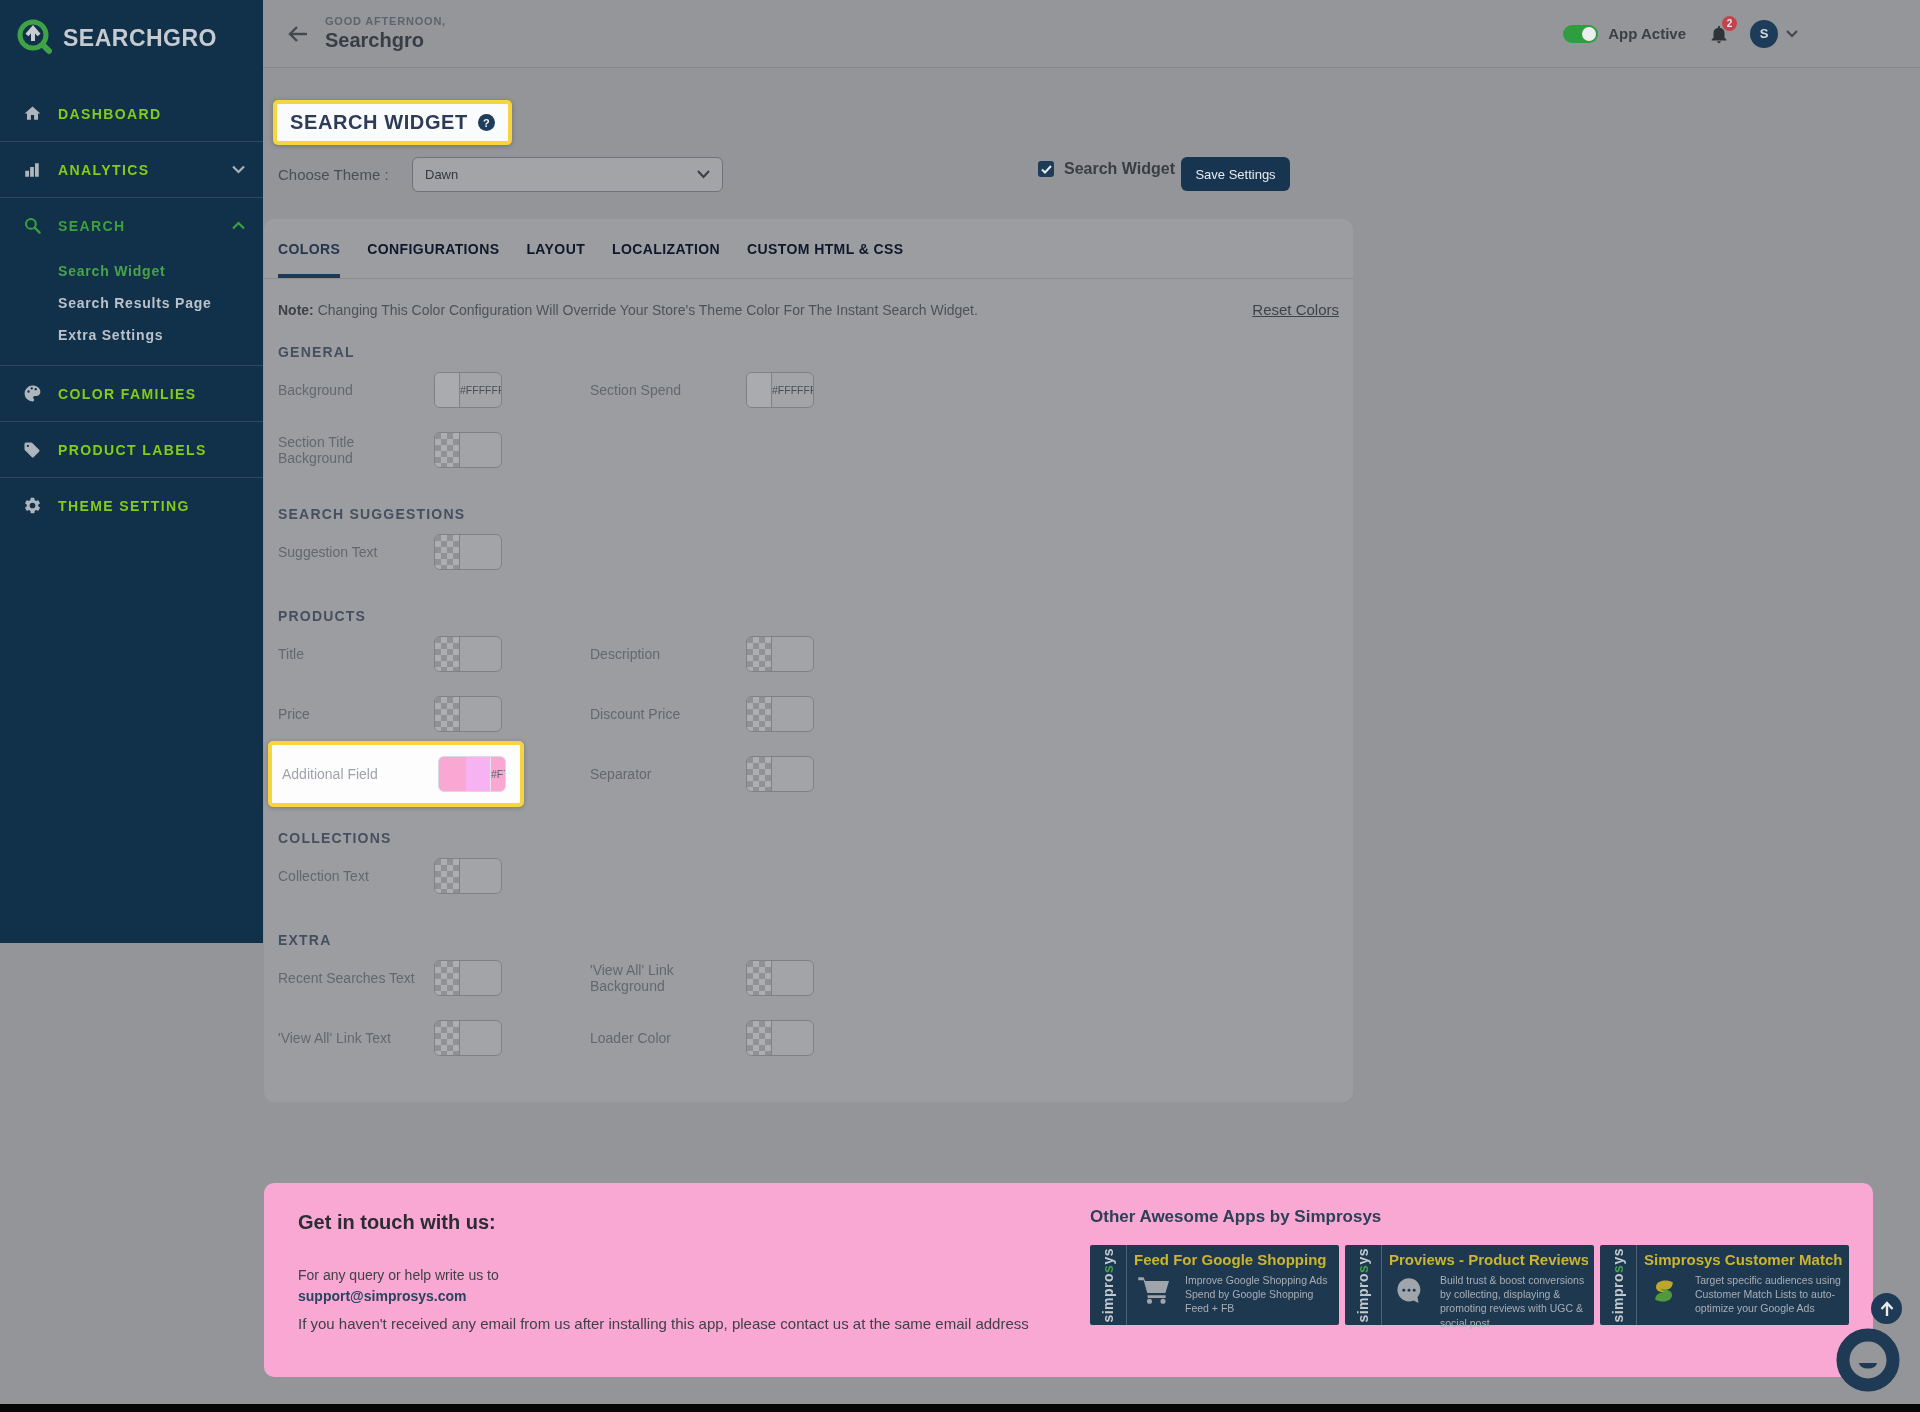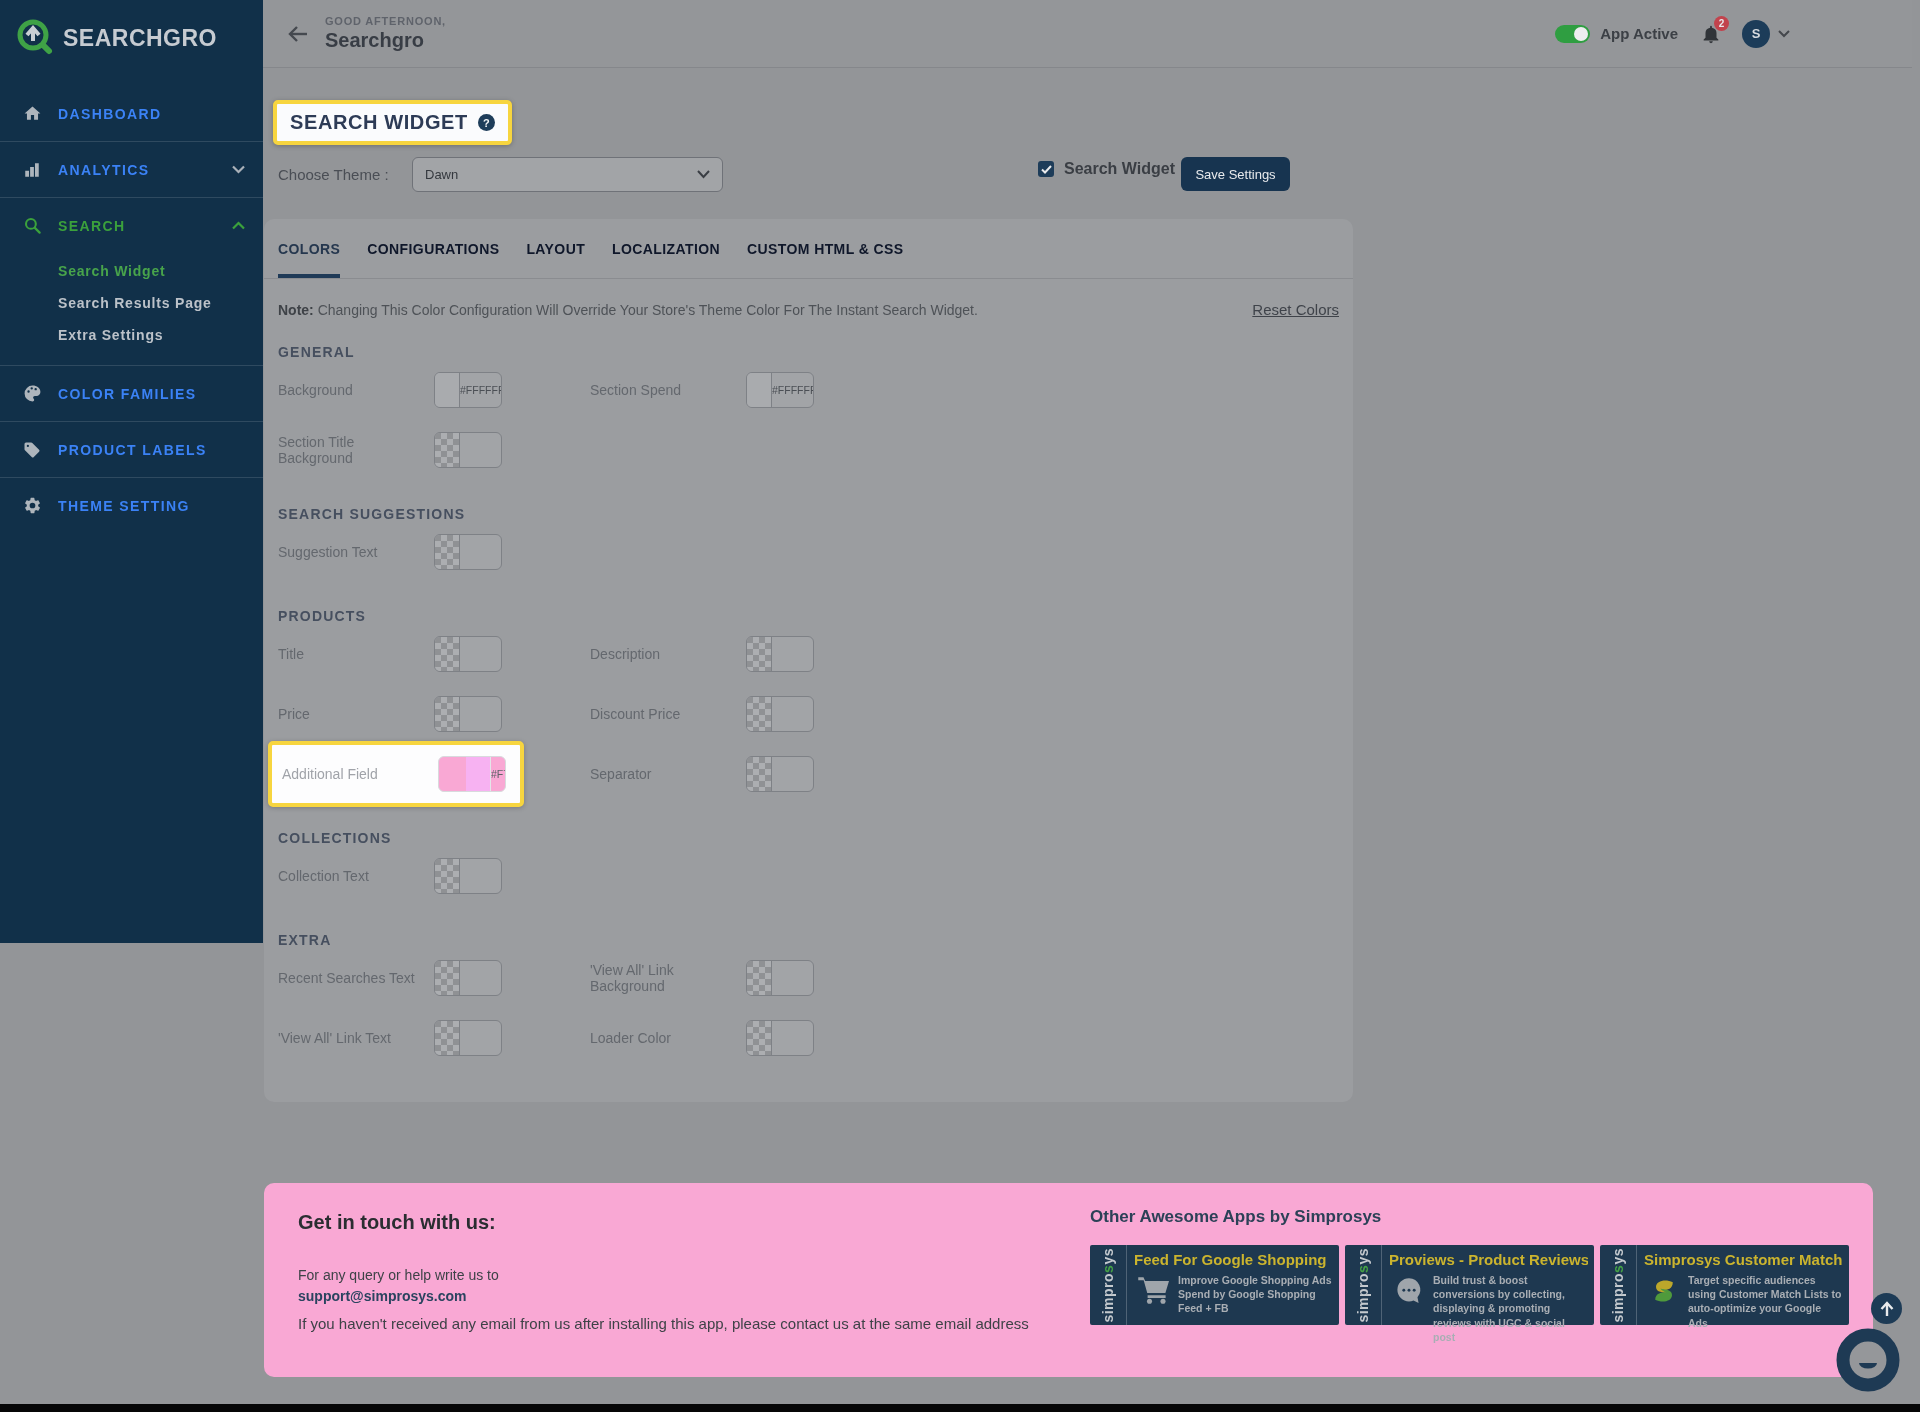--- a/index.html
+++ b/index.html
@@ -7,29 +7,29 @@
        font-family:"Liberation Sans","DejaVu Sans",sans-serif;background:#939598;}
 
   
   .sidebar{position:absolute;left:0;top:0;width:263px;height:943px;background:#113049;}
   .logo{display:flex;align-items:center;gap:9px;padding:16px 0 0 14px;}
   .logo-text{font-size:23px;font-weight:bold;color:#C6CBD1;letter-spacing:.5px;}
   .snav{margin-top:26px;}
   .sdiv{height:1px;background:rgba(255,255,255,.13);margin:0;}
   .sitem{display:flex;align-items:center;height:55px;padding:0 18px 0 22px;cursor:pointer;}
   .sicon{width:20px;height:20px;flex:none;display:flex;align-items:center;justify-content:center;}
-  .slabel{margin-left:16px;font-size:14px;font-weight:bold;letter-spacing:1.4px;color:#3b82f6;}
+  .slabel{margin-left:16px;font-size:14px;font-weight:bold;letter-spacing:1.4px;color:#84cc16;}
   .sitem.active .slabel{color:#3BA13C;}
   .schev{margin-left:auto;display:flex;align-items:center;}
   .subs{padding:2px 0 14px 0;}
   .subitem{padding:8px 0 8px 58px;font-size:14px;letter-spacing:.8px;color:#BCC2C9;font-weight:600;cursor:pointer;}
   .subitem.active{color:#48A44B;}
 
   
-  .header{position:absolute;left:263px;top:0;right:8px;height:68px;background:#949699;
+  .header{position:absolute;left:263px;top:0;right:0;height:68px;background:#949699;
           border-bottom:1px solid #85878B;display:flex;align-items:center;padding:0 122px 0 20px;box-sizing:border-box;}
   .back{width:30px;height:30px;display:flex;align-items:center;justify-content:center;cursor:pointer;}
   .greet-block{margin-left:12px;}
   .greet{font-size:11px;letter-spacing:.8px;color:#5F636B;font-weight:600;}
   .store{font-size:20px;font-weight:bold;color:#383D45;margin-top:2px;}
   .hright{margin-left:auto;display:flex;align-items:center;}
   .toggle{width:35px;height:18px;border-radius:10px;background:#2F9E41;position:relative;cursor:pointer;flex:none;}
   .knob{position:absolute;right:2px;top:2px;width:14px;height:14px;border-radius:50%;background:#EDEEEF;}
   .htext{margin-left:10px;font-size:15px;color:#3C4046;font-weight:600;}
   .bell{margin-left:22px;position:relative;cursor:pointer;width:22px;height:22px;}
@@ -101,21 +101,21 @@
   .cards-row{display:flex;gap:6px;margin-top:18px;}
   .app-card{position:relative;width:249px;height:80px;background:#1E3850;border-radius:2px;cursor:pointer;box-sizing:border-box;}
   .vbrand{position:absolute;left:0;top:0;bottom:0;width:36px;display:flex;align-items:center;justify-content:center;
           border-right:1px solid rgba(255,255,255,.22);}
   .vbrand span{writing-mode:vertical-rl;transform:rotate(180deg);font-size:14px;font-weight:bold;color:#C4C9CE;letter-spacing:.5px;}
   .vbrand span .g{color:#44A146;}
   .app-content{position:absolute;left:44px;top:6px;right:6px;}
   .app-title{font-size:15px;font-weight:bold;color:#CBB42E;white-space:nowrap;overflow:hidden;}
   .app-row{display:flex;margin-top:5px;align-items:flex-start;}
   .app-icon{width:40px;flex:none;display:flex;justify-content:center;margin-top:2px;}
-  .app-desc{font-size:10.5px;line-height:1.35;color:#A9AEB4;margin-left:4px;font-weight:bold;}
+  .app-desc{font-size:10.5px;line-height:1.35;color:#A9AEB4;margin-left:11px;}
 
   
   .scroll-top{position:absolute;left:1871px;top:1293px;width:31px;height:31px;border-radius:50%;
               background:#1D3B56;display:flex;align-items:center;justify-content:center;cursor:pointer;}
   .chat{position:absolute;left:1836px;top:1328px;width:64px;height:64px;cursor:pointer;}
   .blackbar{position:absolute;left:0;bottom:0;width:100%;height:8px;background:#060607;}
 </style>
 </head>
 <body>
 

